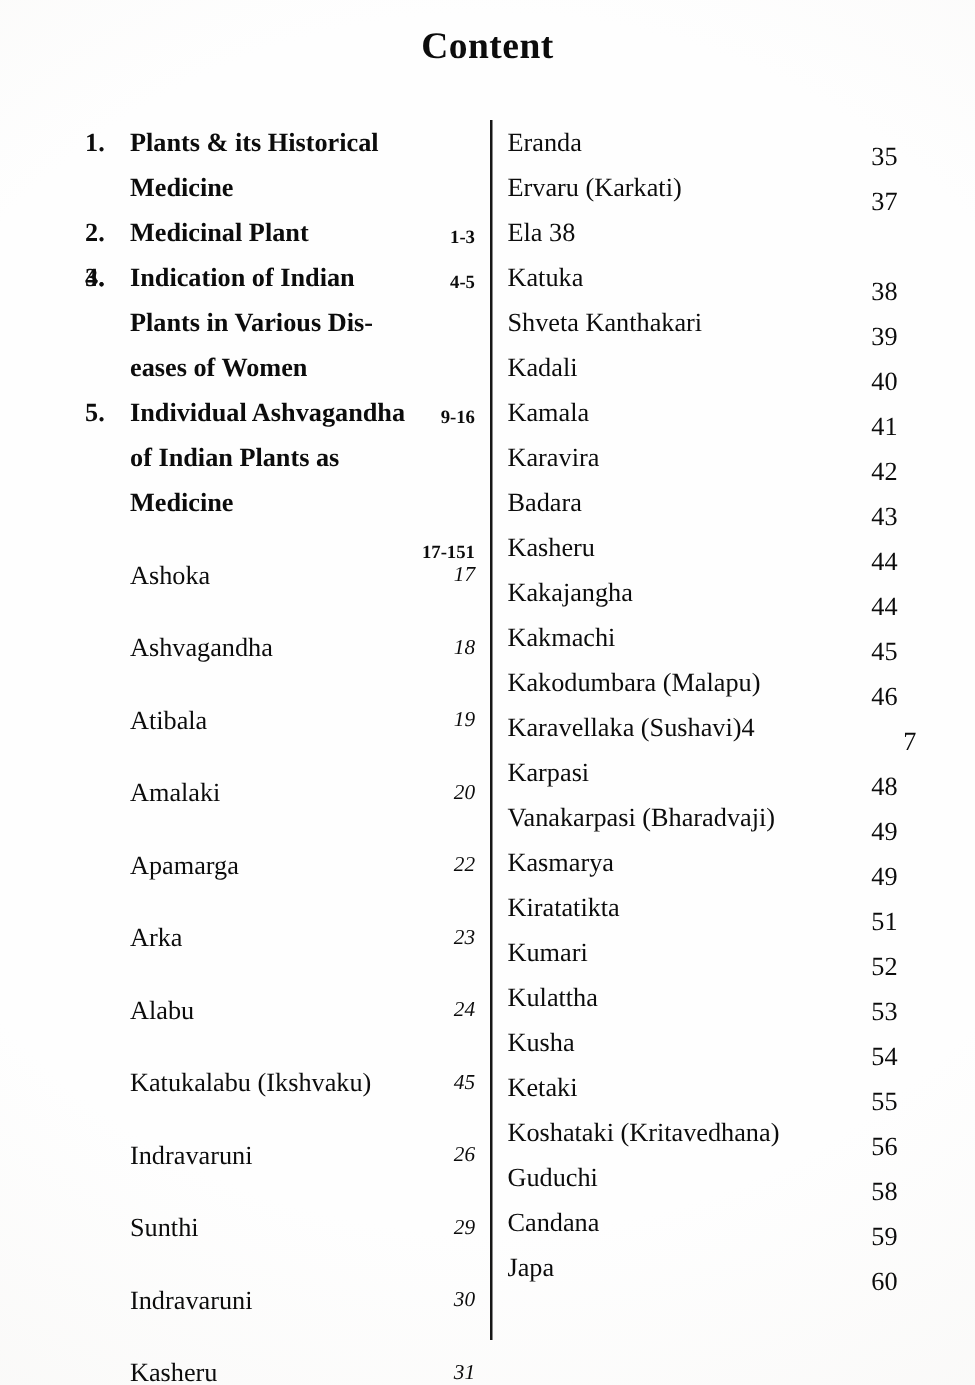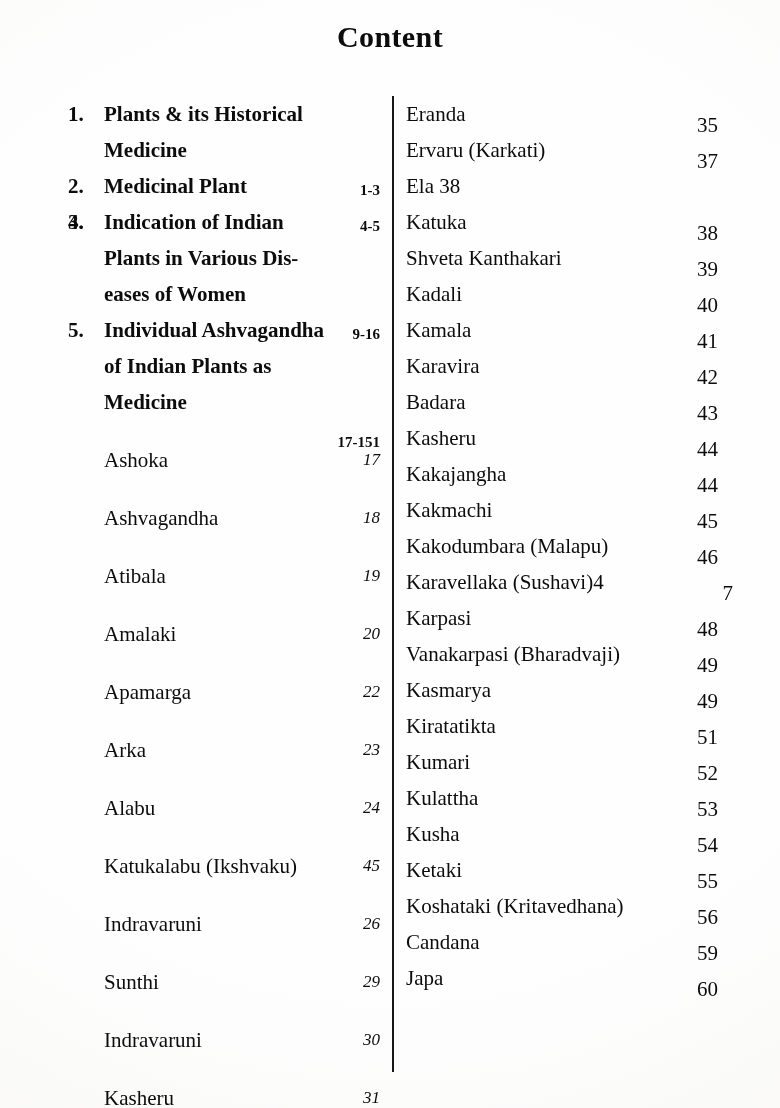--- a/index.html
+++ b/index.html
@@ -219,17 +219,18 @@
       <div class="entry-row page-right"><span class="entry-name">Karavellaka (Sushavi)4</span><span class="entry-page">7</span></div>
       <div class="entry-row"><span class="entry-name">Karpasi</span><span class="entry-page">48</span></div>
       <div class="entry-row"><span class="entry-name">Vanakarpasi (Bharadvaji)</span><span class="entry-page">49</span></div>
       <div class="entry-row"><span class="entry-name">Kasmarya</span><span class="entry-page">49</span></div>
       <div class="entry-row"><span class="entry-name">Kiratatikta</span><span class="entry-page">51</span></div>
       <div class="entry-row"><span class="entry-name">Kumari</span><span class="entry-page">52</span></div>
       <div class="entry-row"><span class="entry-name">Kulattha</span><span class="entry-page">53</span></div>
       <div class="entry-row"><span class="entry-name">Kusha</span><span class="entry-page">54</span></div>
       <div class="entry-row"><span class="entry-name">Ketaki</span><span class="entry-page">55</span></div>
       <div class="entry-row"><span class="entry-name">Koshataki (Kritavedhana)</span><span class="entry-page">56</span></div>
+      <div class="entry-row"><span class="entry-name">Guduchi</span><span class="entry-page">58</span></div>
       <div class="entry-row"><span class="entry-name">Candana</span><span class="entry-page">59</span></div>
       <div class="entry-row"><span class="entry-name">Japa</span><span class="entry-page">60</span></div>
     </div>
 
 </div>
 
 </body></html>

